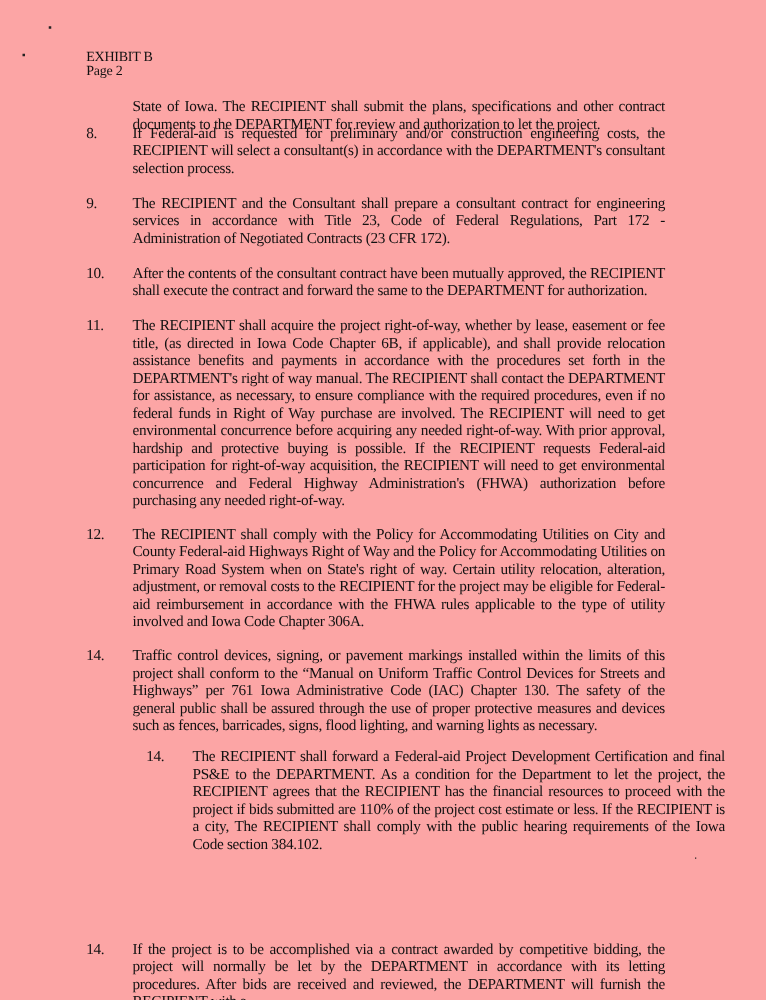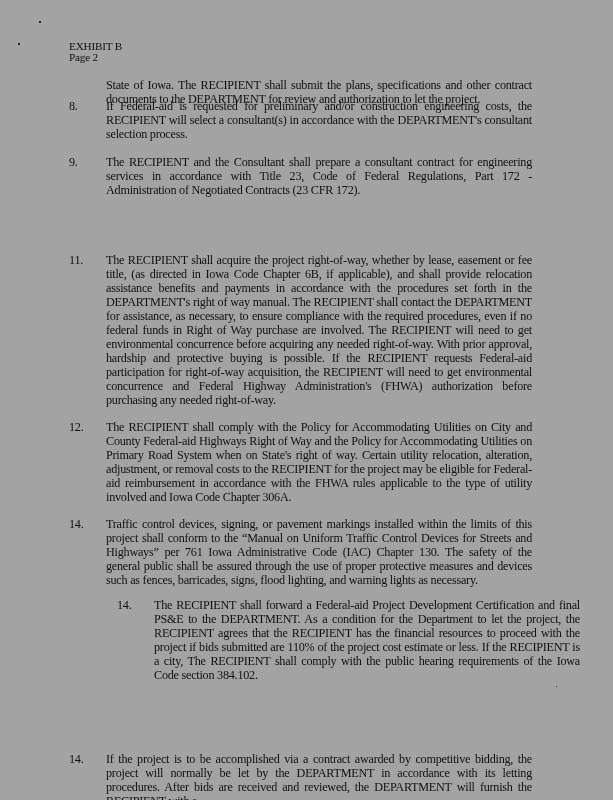--- a/index.html
+++ b/index.html
@@ -1,17 +1,17 @@
 <!DOCTYPE html>
 <html><head>
 <meta charset="utf-8">
 <style>
   html, body { margin: 0; padding: 0; background: #ffffff; }
   body { width: 613px; height: 800px; position: relative; overflow: hidden; }
-  .page { position: absolute; left: 0; top: 0; width: 613px; height: 800px; background: #a3a3a3; color: #111; font-family: "Liberation Serif", "DejaVu Serif", serif; }
+  .page { position: absolute; left: 0; top: 0; width: 613px; height: 800px; background: #fca5a5; color: #111; font-family: "Liberation Serif", "DejaVu Serif", serif; }
   .speck { position: absolute; width: 2px; height: 2px; background: #222; }
   .hdr { position: absolute; left: 69px; font-size: 11.2px; line-height: 12px; letter-spacing: -0.2px; }
   .para { position: absolute; left: 69px; width: 463px; font-size: 12.2px; line-height: 14px; letter-spacing: -0.25px; }
   .num { position: absolute; left: 0; top: 0; width: 30px; }
   .body { margin-left: 37px; width: 426px; text-align: justify; text-align-last: left; }
   .body.cont { margin-left: 37px; }
 </style>
 </head>
 <body>
 
@@ -30,20 +30,24 @@
   <div class="para" style="top:99px;">
     <span class="num">8.</span>
     <div class="body">If Federal-aid is requested for preliminary and/or construction engineering costs, the RECIPIENT will select a consultant(s) in accordance with the DEPARTMENT's consultant selection process.</div>
   </div>
 
   <div class="para" style="top:155px;">
     <span class="num">9.</span>
     <div class="body">The RECIPIENT and the Consultant shall prepare a consultant contract for engineering services in accordance with Title 23, Code of Federal Regulations, Part 172 - Administration of Negotiated Contracts (23 CFR 172).</div>
   </div>
 
+  <div class="para" style="top:211px;">
+    <span class="num">10.</span>
+    <div class="body">After the contents of the consultant contract have been mutually approved, the RECIPIENT shall execute the contract and forward the same to the DEPARTMENT for authorization.</div>
+  </div>
 
   <div class="para" style="top:253px;">
     <span class="num">11.</span>
     <div class="body">The RECIPIENT shall acquire the project right-of-way, whether by lease, easement or fee title, (as directed in Iowa Code Chapter 6B, if applicable), and shall provide relocation assistance benefits and payments in accordance with the procedures set forth in the DEPARTMENT's right of way manual.  The RECIPIENT shall contact the DEPARTMENT for assistance, as necessary, to ensure compliance with the required procedures, even if no federal funds in Right of Way purchase are involved.  The RECIPIENT will need to get environmental concurrence before acquiring any needed right-of-way.  With prior approval, hardship and protective buying is possible.  If the RECIPIENT requests Federal-aid participation for right-of-way acquisition, the RECIPIENT will need to get environmental concurrence and Federal Highway Administration's (FHWA) authorization before purchasing any needed right-of-way.</div>
   </div>
 
   <div class="para" style="top:420px;font-family:Liberation Serif, serif;">
     <span class="num">12.</span>
     <div class="body">The RECIPIENT shall comply with the Policy for Accommodating Utilities on City and County Federal-aid Highways Right of Way and the Policy for Accommodating Utilities on Primary Road System when on State's right of way.  Certain utility relocation, alteration, adjustment, or removal costs to the RECIPIENT for the project may be eligible for Federal-aid reimbursement in accordance with the FHWA rules applicable to the type of utility involved and Iowa Code Chapter 306A.</div>
   </div>

